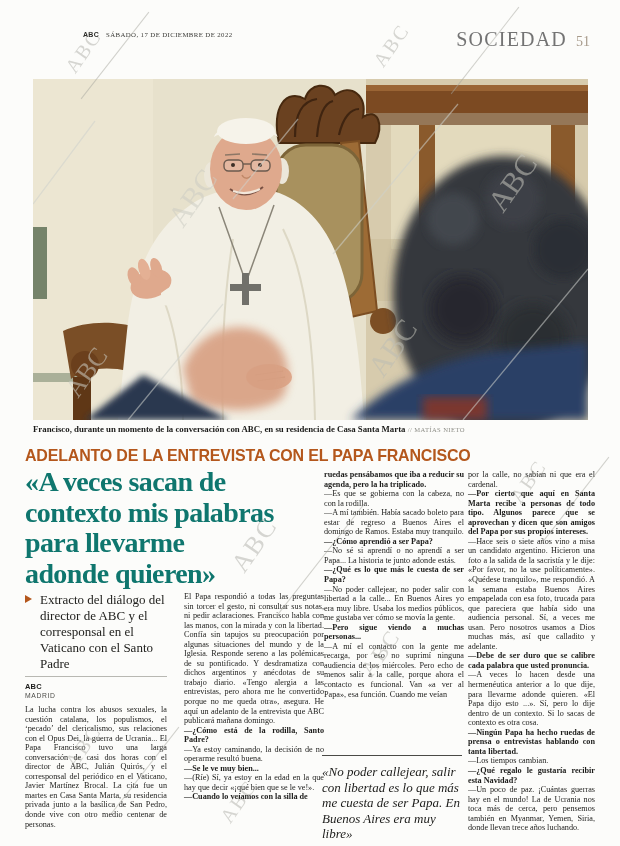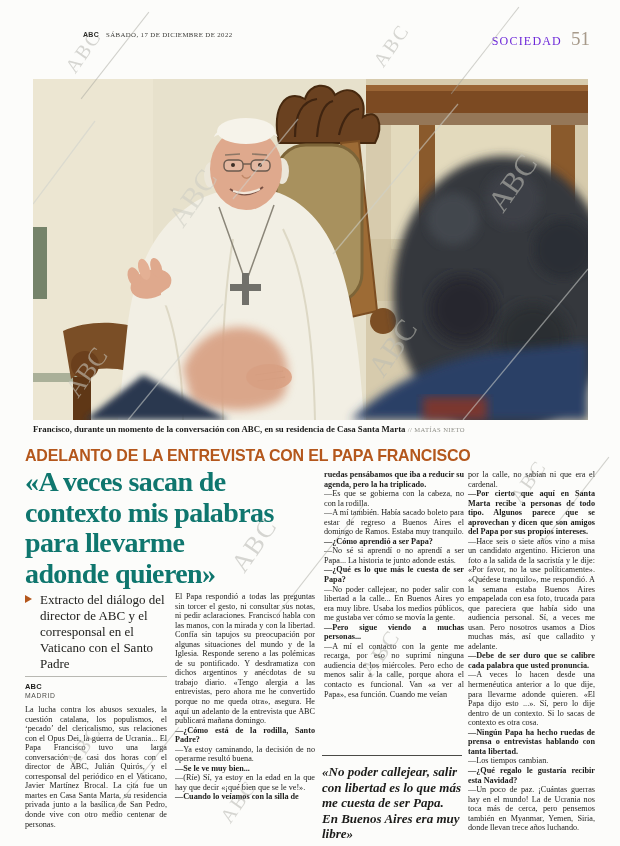--- a/index.html
+++ b/index.html
@@ -5,22 +5,22 @@
   html,body{margin:0;padding:0;}
   body{background:#e8e8e8;font-family:"Liberation Serif",serif;}
   #page{position:relative;width:620px;height:846px;background:#fcfcfa;margin:0 auto;overflow:hidden;}
 
   
   .hdr-left{position:absolute;left:83px;top:31px;font-family:"Liberation Sans",sans-serif;
     font-size:7px;color:#2b2b28;display:flex;gap:7px;align-items:baseline;}
   .hdr-brand{font-weight:700;letter-spacing:.3px;}
   .hdr-date{font-family:"Liberation Serif",serif;font-size:6.8px;letter-spacing:.4px;color:#3a3a36;}
   .hdr-right{position:absolute;right:30px;top:28px;display:flex;gap:9px;align-items:baseline;}
-  .hdr-section{font-family:"Liberation Serif",serif;font-size:12px;color:#6d28d9;letter-spacing:1.2px;}
-  .hdr-pagenum{font-family:"Liberation Serif",serif;font-size:19px;color:#a79a8a;}
+  .hdr-section{font-family:"Liberation Serif",serif;font-size:20px;color:#737373;letter-spacing:1.2px;}
+  .hdr-pagenum{font-family:"Liberation Serif",serif;font-size:14px;color:#a79a8a;}
 
   
   .photo{position:absolute;left:33px;top:79px;width:555px;height:341px;overflow:hidden;background:#d9d1bb;}
   .caption{position:absolute;left:33px;top:424px;width:555px;font-size:8.8px;font-weight:700;color:#1b1b19;}
   .caption .credit{font-weight:400;font-size:6.6px;color:#8e8e87;letter-spacing:.4px;}
 
   
   .kicker{position:absolute;left:25px;top:446px;font-family:"Liberation Sans",sans-serif;
     font-weight:700;font-size:16.5px;color:#b4571c;transform:scaleX(.97);transform-origin:left;
     letter-spacing:-.2px;white-space:nowrap;}
@@ -33,26 +33,26 @@
   .byline{position:absolute;left:25px;top:676px;width:142px;border-top:1px solid #b8b8b2;padding-top:5px;
     font-family:"Liberation Sans",sans-serif;}
   .byline .agency{font-weight:700;font-size:7.5px;color:#1d1d1b;letter-spacing:.2px;}
   .byline .city{font-size:6.8px;color:#4c4c48;letter-spacing:.6px;margin-top:1px;}
 
   
   .col{position:absolute;font-size:8.2px;line-height:9.55px;color:#1c1c1a;text-align:justify;}
   .col p{margin:0;}
   .col p.q{font-weight:700;}
   #col1{left:25px;top:705px;width:142px;}
-  #col2{left:175px;top:592px;width:140px;}
+  #col2{left:184px;top:592px;width:140px;}
   #col3{left:324px;top:470px;width:140px;}
   #col4{left:468px;top:470px;width:127px;}
 
   .pullquote{position:absolute;left:322px;top:755px;width:140px;border-top:1px solid #4a4a46;
-    padding-top:8px;font-size:13px;line-height:15.6px;font-weight:700;font-style:italic;color:#1c1c1a;}
+    padding-top:8px;font-size:13px;line-height:15.6px;font-weight:400;font-style:italic;color:#1c1c1a;}
 
   
   .wm{position:absolute;font-family:"Liberation Serif",serif;color:rgba(150,150,143,.38);
     font-size:24px;letter-spacing:2px;transform:rotate(-55deg);pointer-events:none;}
   .wline{position:absolute;width:110px;height:0;border-top:1px solid rgba(165,165,158,.5);
     transform:rotate(-52deg);pointer-events:none;}
 </style>
 </head>
 <body>
 

